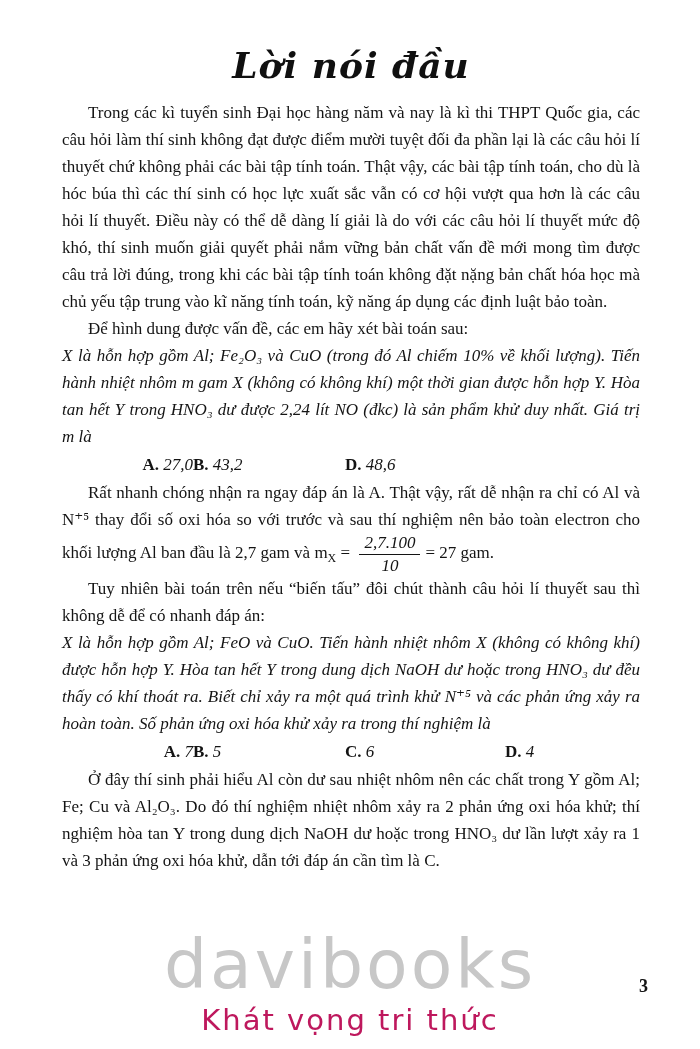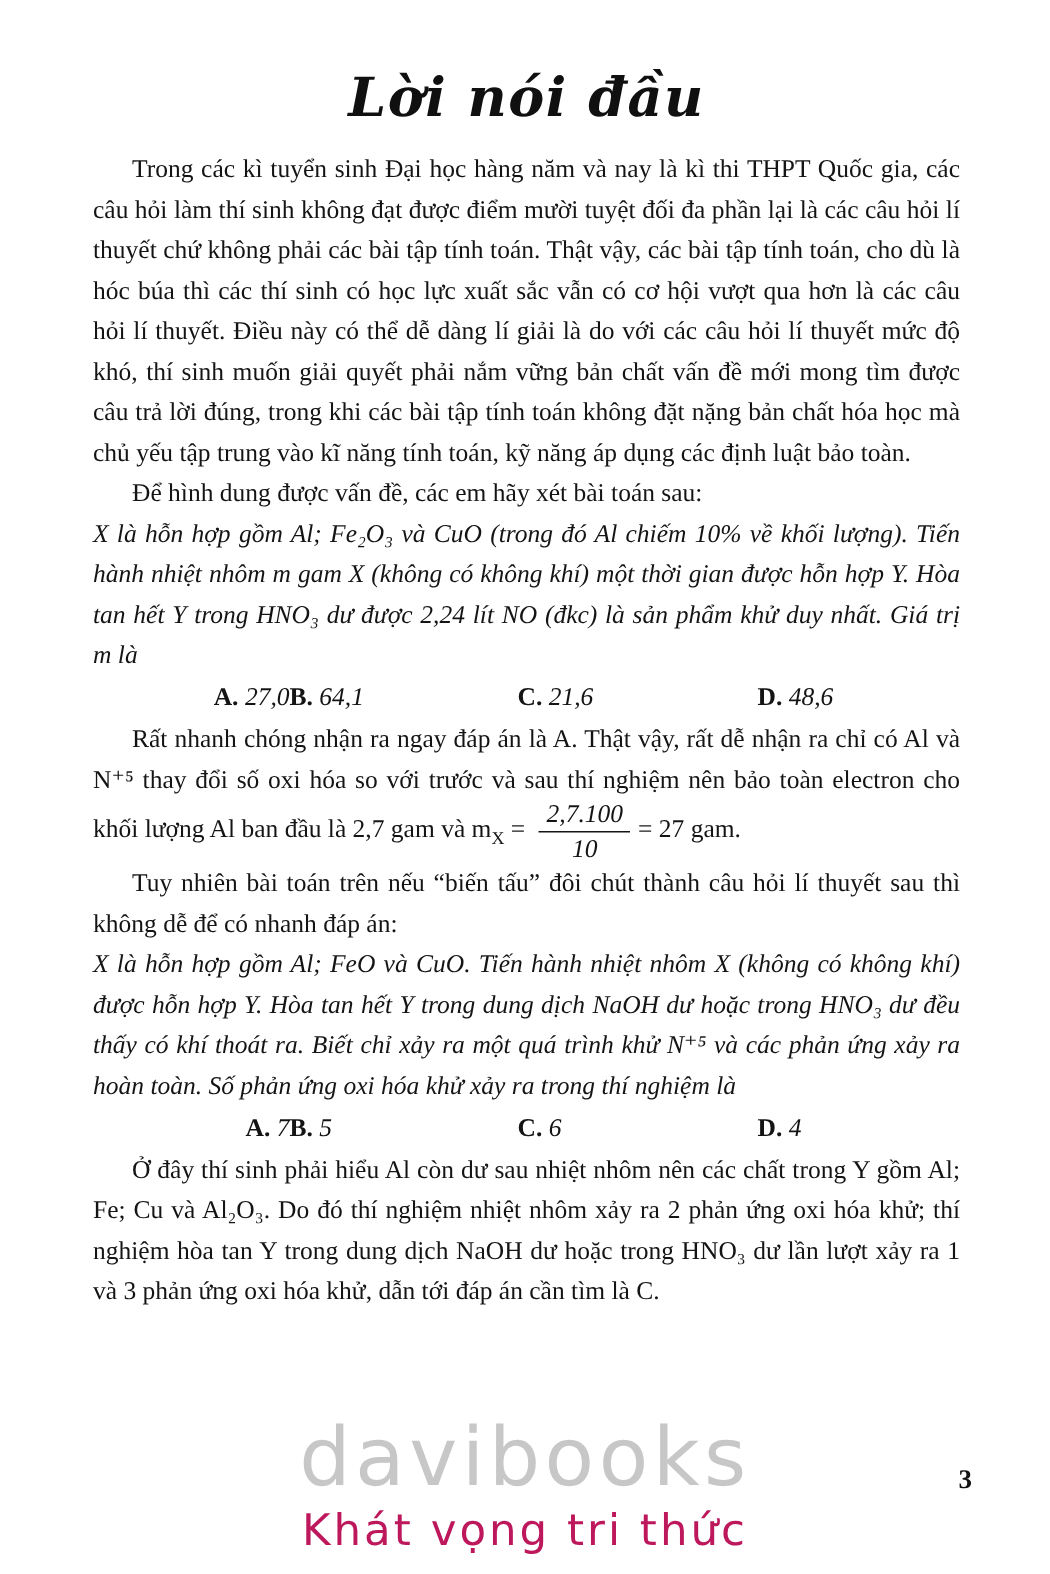--- a/index.html
+++ b/index.html
@@ -81,21 +81,21 @@
     z-index: 0;
     left: 0;
     right: 0;
     bottom: 12px;
     text-align: center;
     pointer-events: none;
     user-select: none;
   }
   .wm-brand {
     font-family: "DejaVu Sans", sans-serif;
-    font-size: 54px;
+    font-size: 68px;
     line-height: 1.0;
     color: #c7c7c7;
     letter-spacing: 3px;
   }
   .wm-slogan {
     font-family: "DejaVu Sans", sans-serif;
     font-size: 29px;
     color: #be185d;
     margin-top: 4px;
     letter-spacing: 2px;
@@ -126,22 +126,21 @@
 
 
     <p>Trong các kì tuyển sinh Đại học hàng năm và nay là kì thi THPT Quốc gia, các câu hỏi làm thí sinh không đạt được điểm mười tuyệt đối đa phần lại là các câu hỏi lí thuyết chứ không phải các bài tập tính toán. Thật vậy, các bài tập tính toán, cho dù là hóc búa thì các thí sinh có học lực xuất sắc vẫn có cơ hội vượt qua hơn là các câu hỏi lí thuyết. Điều này có thể dễ dàng lí giải là do với các câu hỏi lí thuyết mức độ khó, thí sinh muốn giải quyết phải nắm vững bản chất vấn đề mới mong tìm được câu trả lời đúng, trong khi các bài tập tính toán không đặt nặng bản chất hóa học mà chủ yếu tập trung vào kĩ năng tính toán, kỹ năng áp dụng các định luật bảo toàn.</p>
 
     <p>Để hình dung được vấn đề, các em hãy xét bài toán sau:</p>
 
     <p class="problem">X là hỗn hợp gồm Al; Fe₂O₃ và CuO (trong đó Al chiếm 10% về khối lượng). Tiến hành nhiệt nhôm m gam X (không có không khí) một thời gian được hỗn hợp Y. Hòa tan hết Y trong HNO₃ dư được 2,24 lít NO (đkc) là sản phẩm khử duy nhất. Giá trị m là</p>
 
     <div class="answers">
       <span class="ans"><b>A.</b> <i>27,0</i></span>
-      <span class="ans"><b>B.</b> <i>64,1</i></span>
-      <span class="ans"><b>C.</b> <i>21,6</i></span>
+      <span class="ans"><b>B.</b> <i>43,2</i></span>
       <span class="ans"><b>D.</b> <i>48,6</i></span>
     </div>
 
     <p><span>Rất nhanh chóng nhận ra ngay đáp án là A. Thật vậy, rất dễ nhận ra chỉ có Al và N⁺⁵ thay đổi số oxi hóa so với trước và sau thí nghiệm nên bảo toàn electron cho khối lượng Al ban đầu là 2,7 gam và m</span><sub class="var">X</sub><span> = </span><span class="frac"><span class="num">2,7.100</span><span class="den">10</span></span><span>= 27 gam.</span></p>
 
     <p>Tuy nhiên bài toán trên nếu “biến tấu” đôi chút thành câu hỏi lí thuyết sau thì không dễ để có nhanh đáp án:</p>
 
     <p class="problem">X là hỗn hợp gồm Al; FeO và CuO. Tiến hành nhiệt nhôm X (không có không khí) được hỗn hợp Y. Hòa tan hết Y trong dung dịch NaOH dư hoặc trong HNO₃ dư đều thấy có khí thoát ra. Biết chỉ xảy ra một quá trình khử N⁺⁵ và các phản ứng xảy ra hoàn toàn. Số phản ứng oxi hóa khử xảy ra trong thí nghiệm là</p>
 
     <div class="answers">

